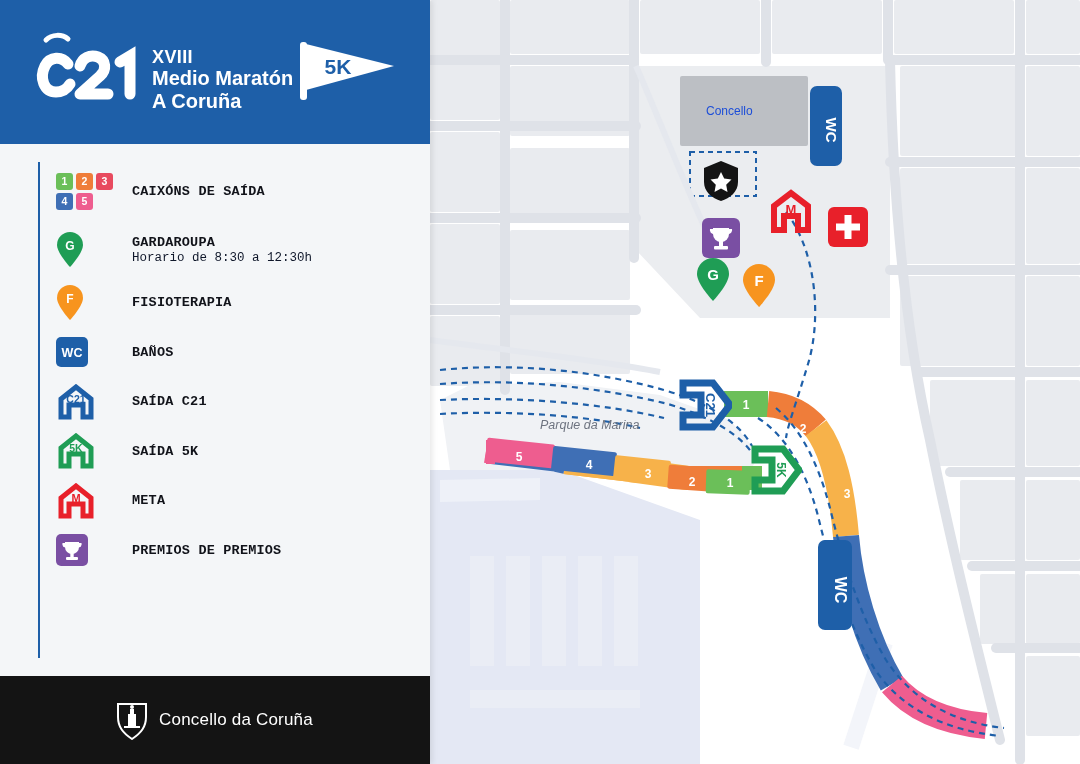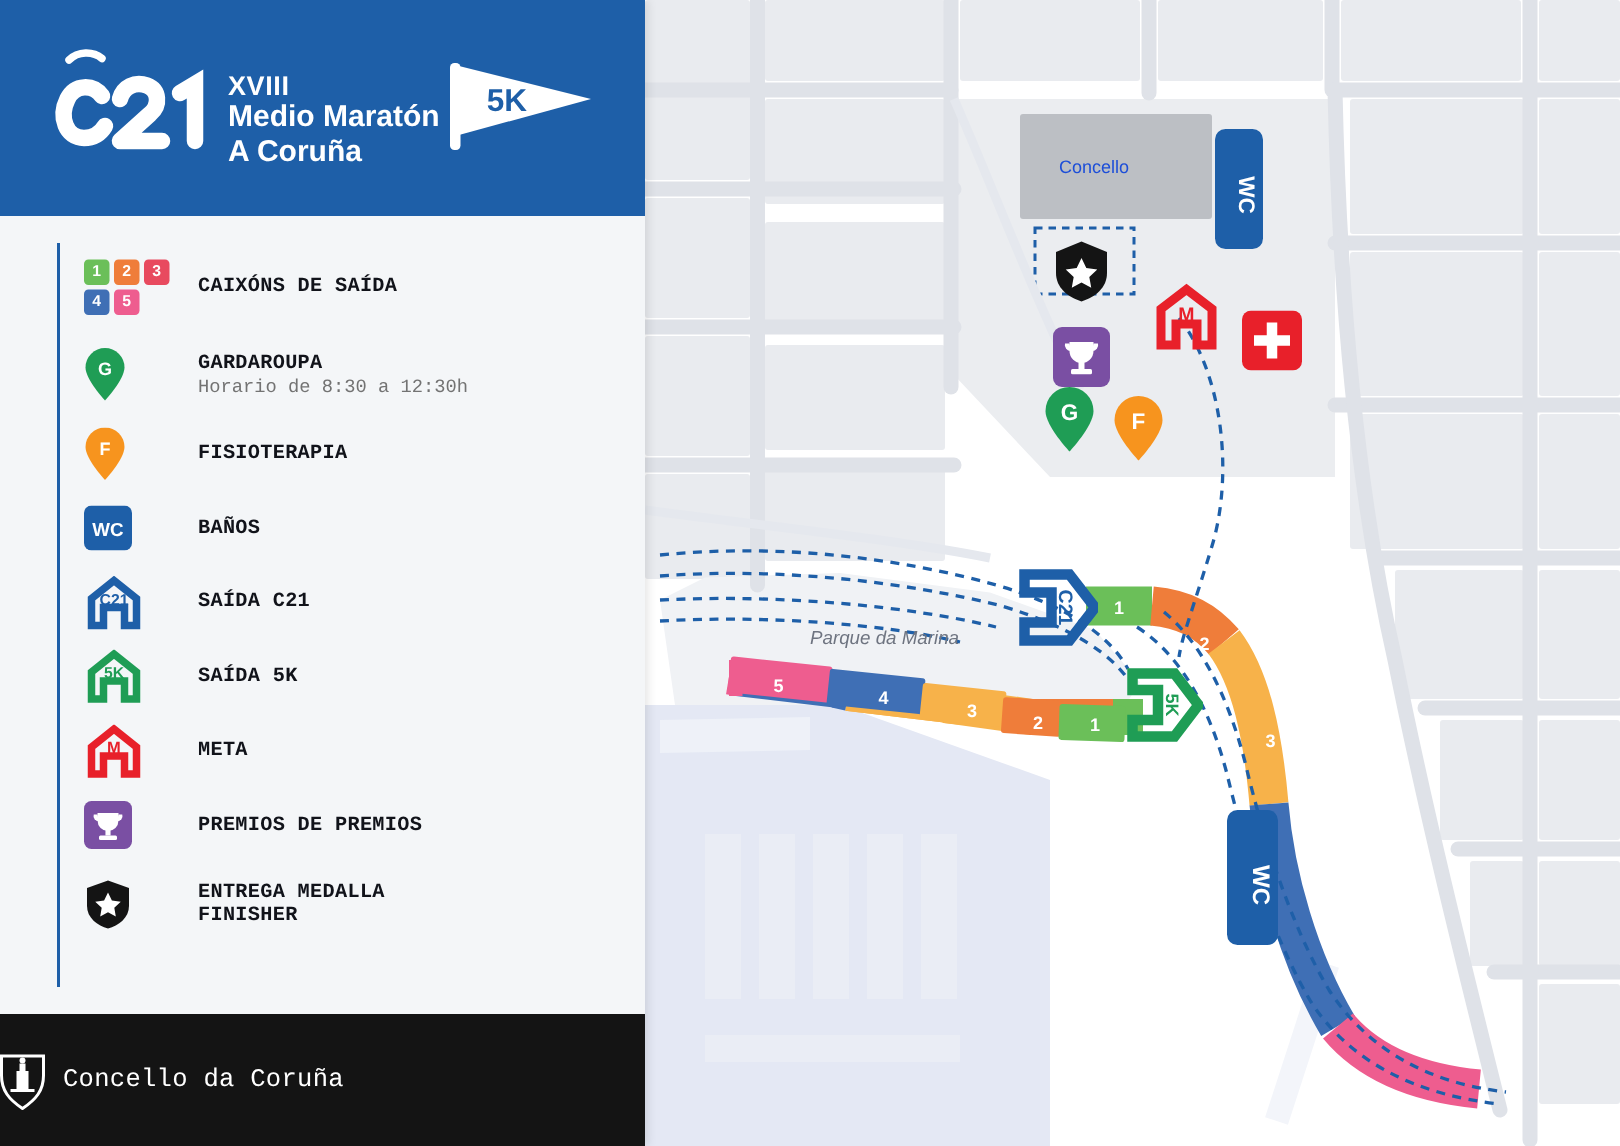--- a/index.html
+++ b/index.html
@@ -63,37 +63,37 @@
     width: 48px; height: 40px;
     display: flex; align-items: center; justify-content: flex-start;
   }
   .legend-label {
     margin-left: 76px;
     color: #11131a;
     font-size: 13.5px; font-weight: bold; letter-spacing: 0.2px; font-family: Liberation Mono, monospace;
   }
   .legend-label .sub {
     display: block; font-weight: normal; font-size: 12.5px;
-    color: #737373; letter-spacing: 0;
+    color: #0f172a; letter-spacing: 0;
     margin-top: 1px;
   }
   .corral-grid {
     display: flex; flex-direction: column; gap: 3px;
   }
   .corral-row { display: flex; gap: 3px; }
   .corral {
     width: 17px; height: 17px; border-radius: 3px;
     color: #fff; font-size: 10.5px; font-weight: bold;
     display: flex; align-items: center; justify-content: center;
   }
 
   .panel-footer {
     position: absolute; left: 0; top: 676px; width: 430px; height: 88px;
     background: #141414;
-    display: flex; align-items: center;  font-family: Liberation Mono, monospace;
+    display: flex; align-items: center; justify-content: center;
   }
   .footer-inner { display: flex; align-items: center; }
   .footer-text {
     color: #ffffff; font-size: 17px; margin-left: 12px; letter-spacing: 0.2px;
   }
 
   .map-label {
     position: absolute;
     color: #6e7480; font-size: 12.5px; font-style: italic;
     white-space: nowrap;
@@ -457,32 +457,20 @@
             <path d="M9 8 h14 v5 a7 7 0 0 1 -14 0 Z" fill="#fff"></path>
             <rect x="14.3" y="19" width="3.4" height="4" fill="#fff"></rect>
             <rect x="10" y="23" width="12" height="3" rx="1" fill="#fff"></rect>
             <path d="M9 9 h-2.5 a3.5 3.5 0 0 0 3.5 4.5 Z" fill="#fff"></path>
             <path d="M23 9 h2.5 a3.5 3.5 0 0 1 -3.5 4.5 Z" fill="#fff"></path>
           </svg>
         </div>
         <div class="legend-label">PREMIOS DE PREMIOS</div>
       </div>
 
-      <div class="legend-item" style="height:56px;">
-        <div class="legend-icon">
-          <svg width="32" height="34" viewBox="0 0 32 34">
-            <path d="M16 1 L30 6 V18 C30 26 23 31 16 33 C9 31 2 26 2 18 V6 Z" fill="#141414"></path>
-            <path d="M16 9 l2.6 5.3 5.9 0.8 -4.3 4.1 1 5.8 -5.2-2.8 -5.2 2.8 1-5.8 -4.3-4.1 5.9-0.8 Z" fill="#ffffff"></path>
-          </svg>
-        </div>
-        <div class="legend-label">
-          <span>ENTREGA MEDALLA</span>
-          <span style="display:block;">FINISHER</span>
-        </div>
-      </div>
     </div>
 
     <div class="panel-footer">
       <div class="footer-inner">
         <svg width="30" height="40" viewBox="0 0 30 40">
           <path d="M15 39 C6 33 1 27 1 17 V4 H29 V17 C29 27 24 33 15 39 Z" fill="none" stroke="#ffffff" stroke-width="2"></path>
           <rect x="11" y="14" width="8" height="13" fill="#ffffff"></rect>
           <rect x="13" y="9" width="4" height="5" fill="#ffffff"></rect>
           <circle cx="15" cy="7" r="2" fill="#ffffff"></circle>
           <path d="M7 27 h16" stroke="#ffffff" stroke-width="2"></path>

